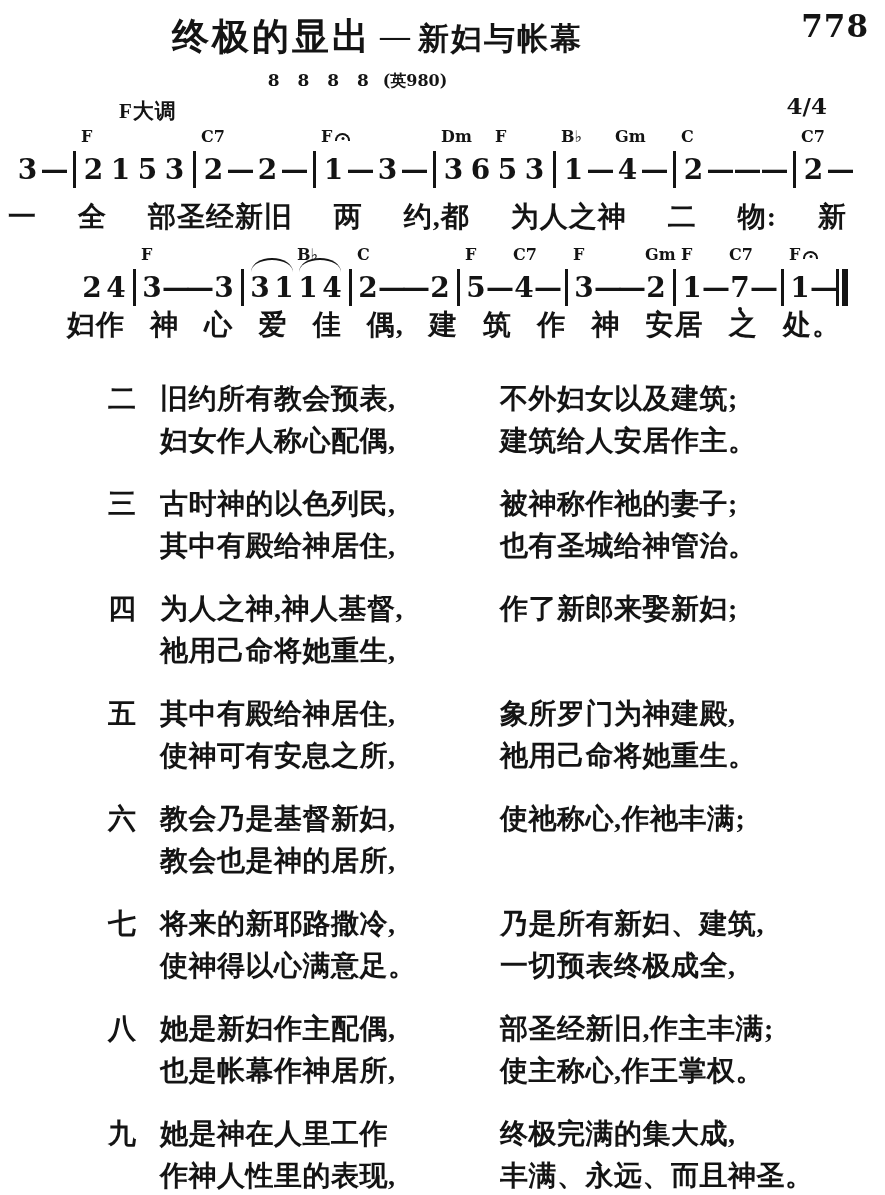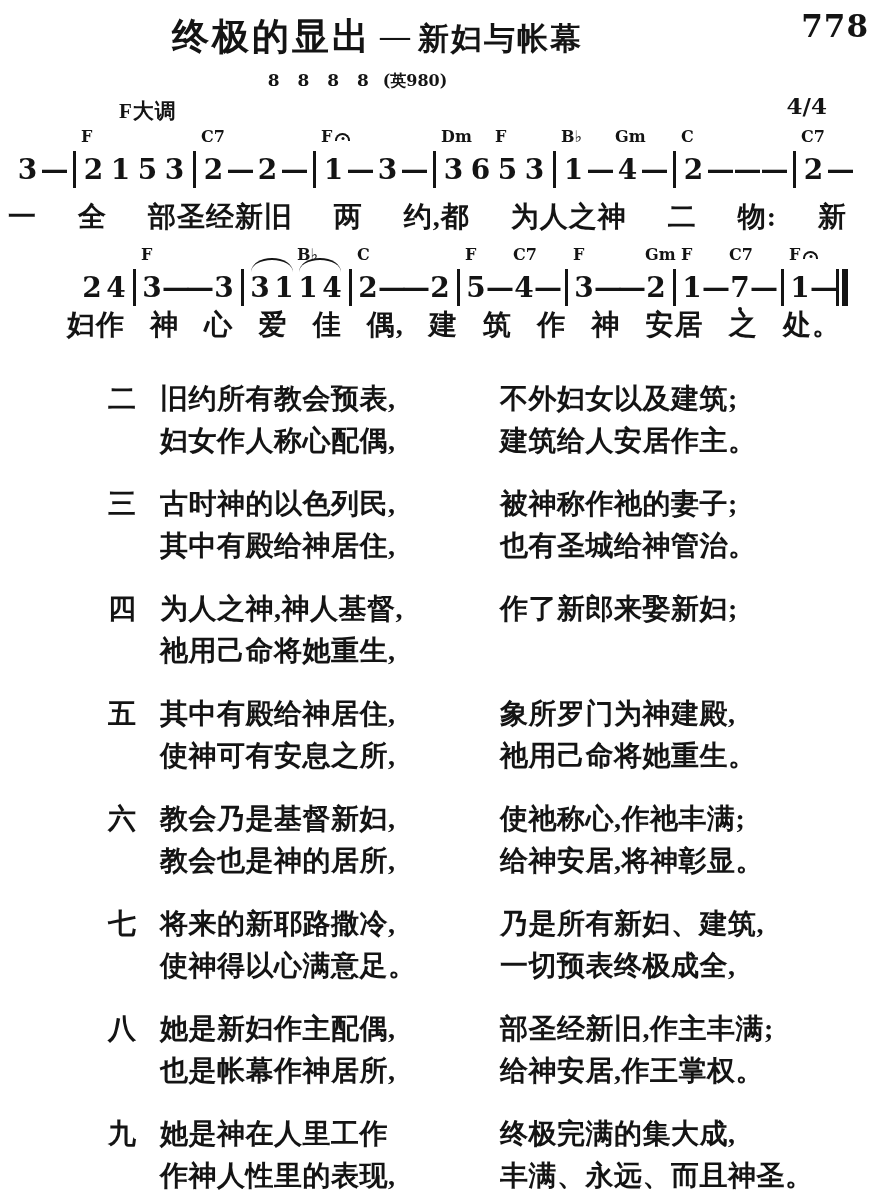--- a/index.html
+++ b/index.html
@@ -427,37 +427,36 @@
         <div class="vnum"></div>
         <div class="vcell">使神可有安息之所,</div>
         <div class="vcell">祂用己命将她重生。</div>
       </div>
       <div class="verse">
         <div class="vnum">六</div>
         <div class="vcell">教会乃是基督新妇,</div>
         <div class="vcell">使祂称心,作祂丰满;</div>
         <div class="vnum"></div>
         <div class="vcell">教会也是神的居所,</div>
-        <div class="vcell">给神安居,将神彰显。</div>
       </div>
       <div class="verse">
         <div class="vnum">七</div>
         <div class="vcell">将来的新耶路撒冷,</div>
         <div class="vcell">乃是所有新妇、建筑,</div>
         <div class="vnum"></div>
         <div class="vcell">使神得以心满意足。</div>
         <div class="vcell">一切预表终极成全,</div>
       </div>
       <div class="verse">
         <div class="vnum">八</div>
         <div class="vcell">她是新妇作主配偶,</div>
         <div class="vcell">部圣经新旧,作主丰满;</div>
         <div class="vnum"></div>
         <div class="vcell">也是帐幕作神居所,</div>
-        <div class="vcell">给神安居,作王掌权。</div>
+        <div class="vcell">使主称心,作王掌权。</div>
       </div>
       <div class="verse">
         <div class="vnum">九</div>
         <div class="vcell">她是神在人里工作</div>
         <div class="vcell">终极完满的集大成,</div>
         <div class="vnum"></div>
         <div class="vcell">作神人性里的表现,</div>
         <div class="vcell">丰满、永远、而且神圣。</div>
       </div>
     </div>

